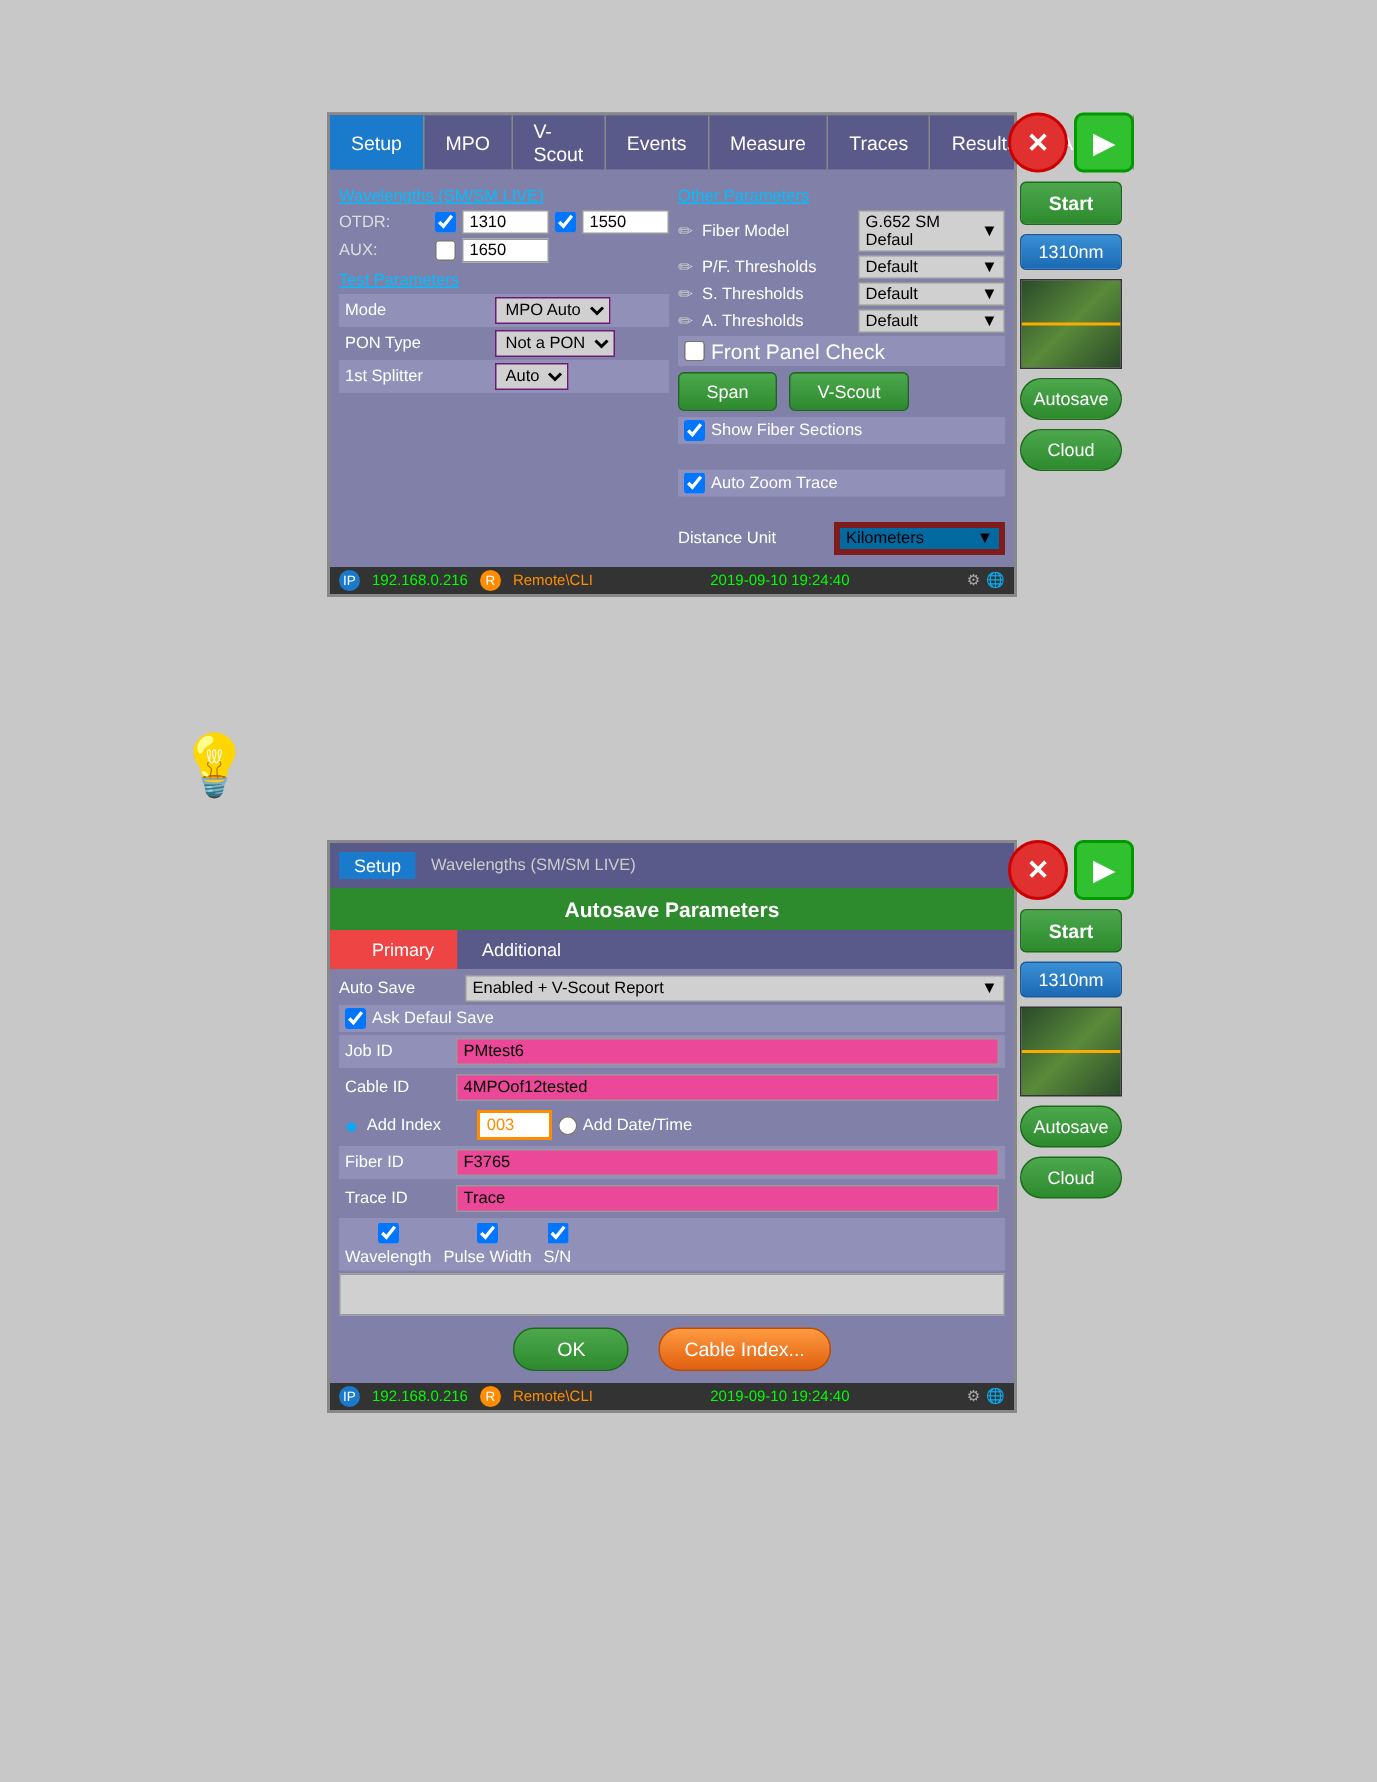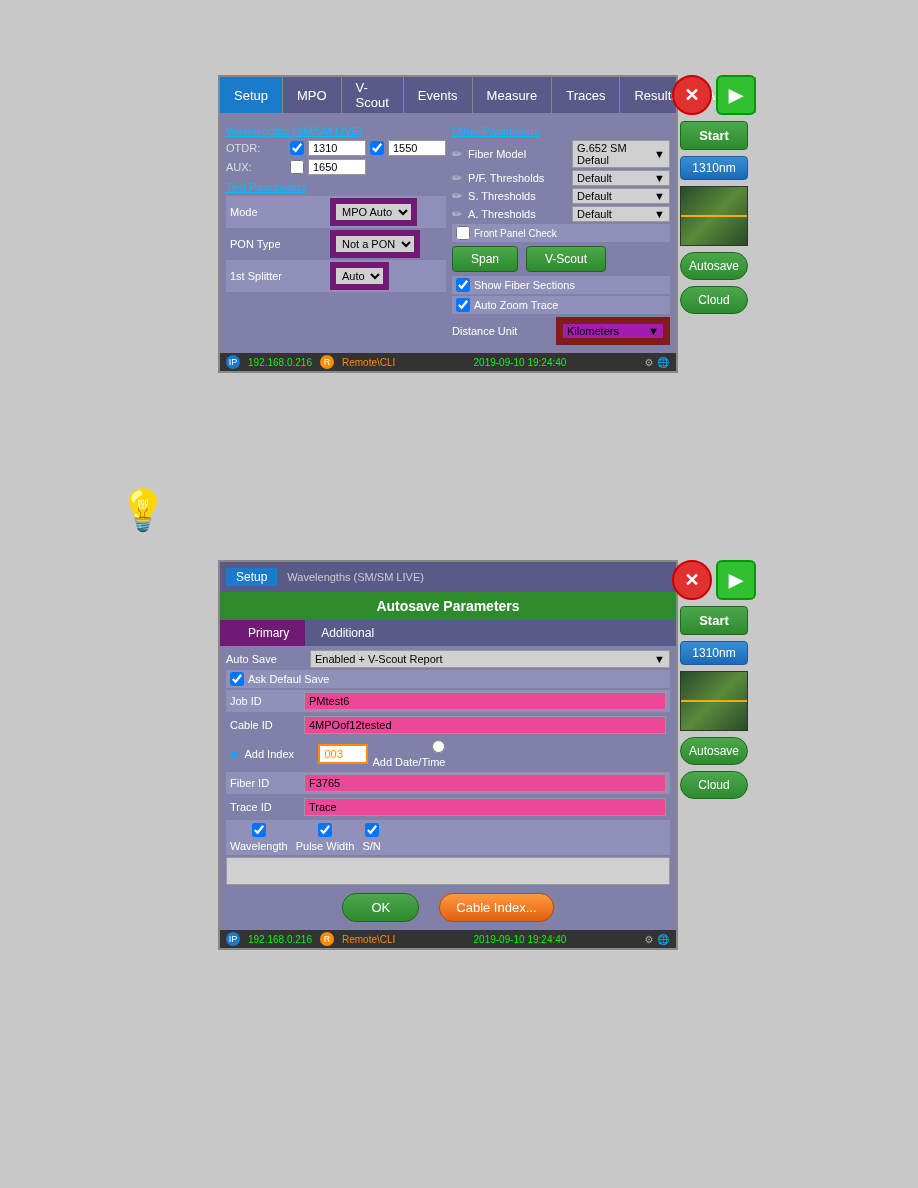--- a/index.html
+++ b/index.html
@@ -158,21 +158,21 @@
     .param-table tr:nth-child(even) td {
       background: #8080a8;
       color: #fff;
     }
     .param-label-cell {
       width: 100px;
     }
 
     select.dropdown {
       background: #d0d0d0;
-      border: 6px solid #701a75;
+      border: 1px solid #701a75;
       font-size: 11px;
       padding: 1px 2px;
       color: #000;
     }
 
     
     .rp-row {
       display: flex;
       align-items: center;
       margin-bottom: 2px;
@@ -217,21 +217,21 @@
       border-radius: 4px;
       padding: 5px 18px;
       cursor: pointer;
       font-size: 12px;
     }
 
     .checkbox-row {
       display: flex;
       align-items: center;
       gap: 4px;
-      margin-bottom: 2px;
+      margin-bottom: 17px;
       color: #fff;
       font-size: 11px;
       background: #9090b8;
       padding: 2px 4px;
     }
 
     
     .status-bar {
       background: #333;
       color: #0f0;
@@ -277,21 +277,21 @@
       display: flex;
       background: #5a5a8a;
     }
     .autosave-tab {
       padding: 6px 16px;
       color: #fff;
       cursor: pointer;
       font-size: 12px;
     }
     .autosave-tab.active {
-      background: #701a75;
+      background: #ef4444;
       padding-left: 28px;
     }
     .autosave-tab.additional {
       background: #5a5a8a;
     }
 
     .autosave-content {
       background: #8080a8;
       padding: 4px 6px;
     }
@@ -363,25 +363,24 @@
     .as-index-input {
       background: #fff;
       border: 2px solid #ff8c00;
       font-size: 11px;
       padding: 2px 4px;
       color: #ff8c00;
       width: 50px;
     }
     .radio-option {
       display: flex;
-      align-items: flex-end;
+      align-items: center;
       gap: 3px;
       color: #fff;
       font-size: 11px;
-      flex-direction: column;
     }
 
     .as-bottom-checkboxes {
       display: flex;
       align-items: center;
       gap: 8px;
       background: #9090b8;
       padding: 3px 4px;
       margin-bottom: 2px;
     }
@@ -581,41 +580,41 @@
             <span class="icon-pencil">✏</span>
             <span class="rp-label">A. Thresholds</span>
             <div class="rp-value-select" style="flex:1; background:#d0d0d0; border:1px solid #999; padding:1px 4px; display:flex; align-items:center; justify-content:space-between;">
               <span>Default</span>
               <span>▼</span>
             </div>
           </div>
 
           <div class="rp-row" style="background:#9090b8; padding:2px 4px;">
             <input type="checkbox" class="checkbox-input" style="">
-            <span style="color:#fff; font-size:10px;">Front Panel Check</span>
+            <span style="color:#fff; font-size:14px;">Front Panel Check</span>
           </div>
 
           <div style="display:flex; gap:8px; margin:4px 0;">
             <button class="btn-span">Span</button>
             <button class="btn-vscout">V-Scout</button>
           </div>
 
           <div class="checkbox-row">
             <input type="checkbox" class="checkbox-input" checked="" style="">
             <span>Show Fiber Sections</span>
           </div>
 
           <div class="checkbox-row">
             <input type="checkbox" class="checkbox-input" checked="" style="">
             <span>Auto Zoom Trace</span>
           </div>
 
           <div class="rp-row" style="margin-top:3px;">
             <span class="rp-label">Distance Unit</span>
-            <div class="rp-value-select" style="flex:1; background:#a21caf; border:7px solid #7f1d1d; padding:1px 4px; display:flex; align-items:center; justify-content:space-between;">
+            <div class="rp-value-select" style="flex:1; background:#0369a1; border:4px solid #7f1d1d; padding:1px 4px; display:flex; align-items:center; justify-content:space-between;">
               <span>Kilometers</span>
               <span>▼</span>
             </div>
           </div>
         </div>
       </div>
 
       <div class="status-bar">
         <div style="display:flex; gap:8px; align-items:center;">
           <span style="background:#1a7acc; color:#fff; border-radius:50%; width:14px; height:14px; display:inline-flex; align-items:center; justify-content:center; font-size:9px;">IP</span>

